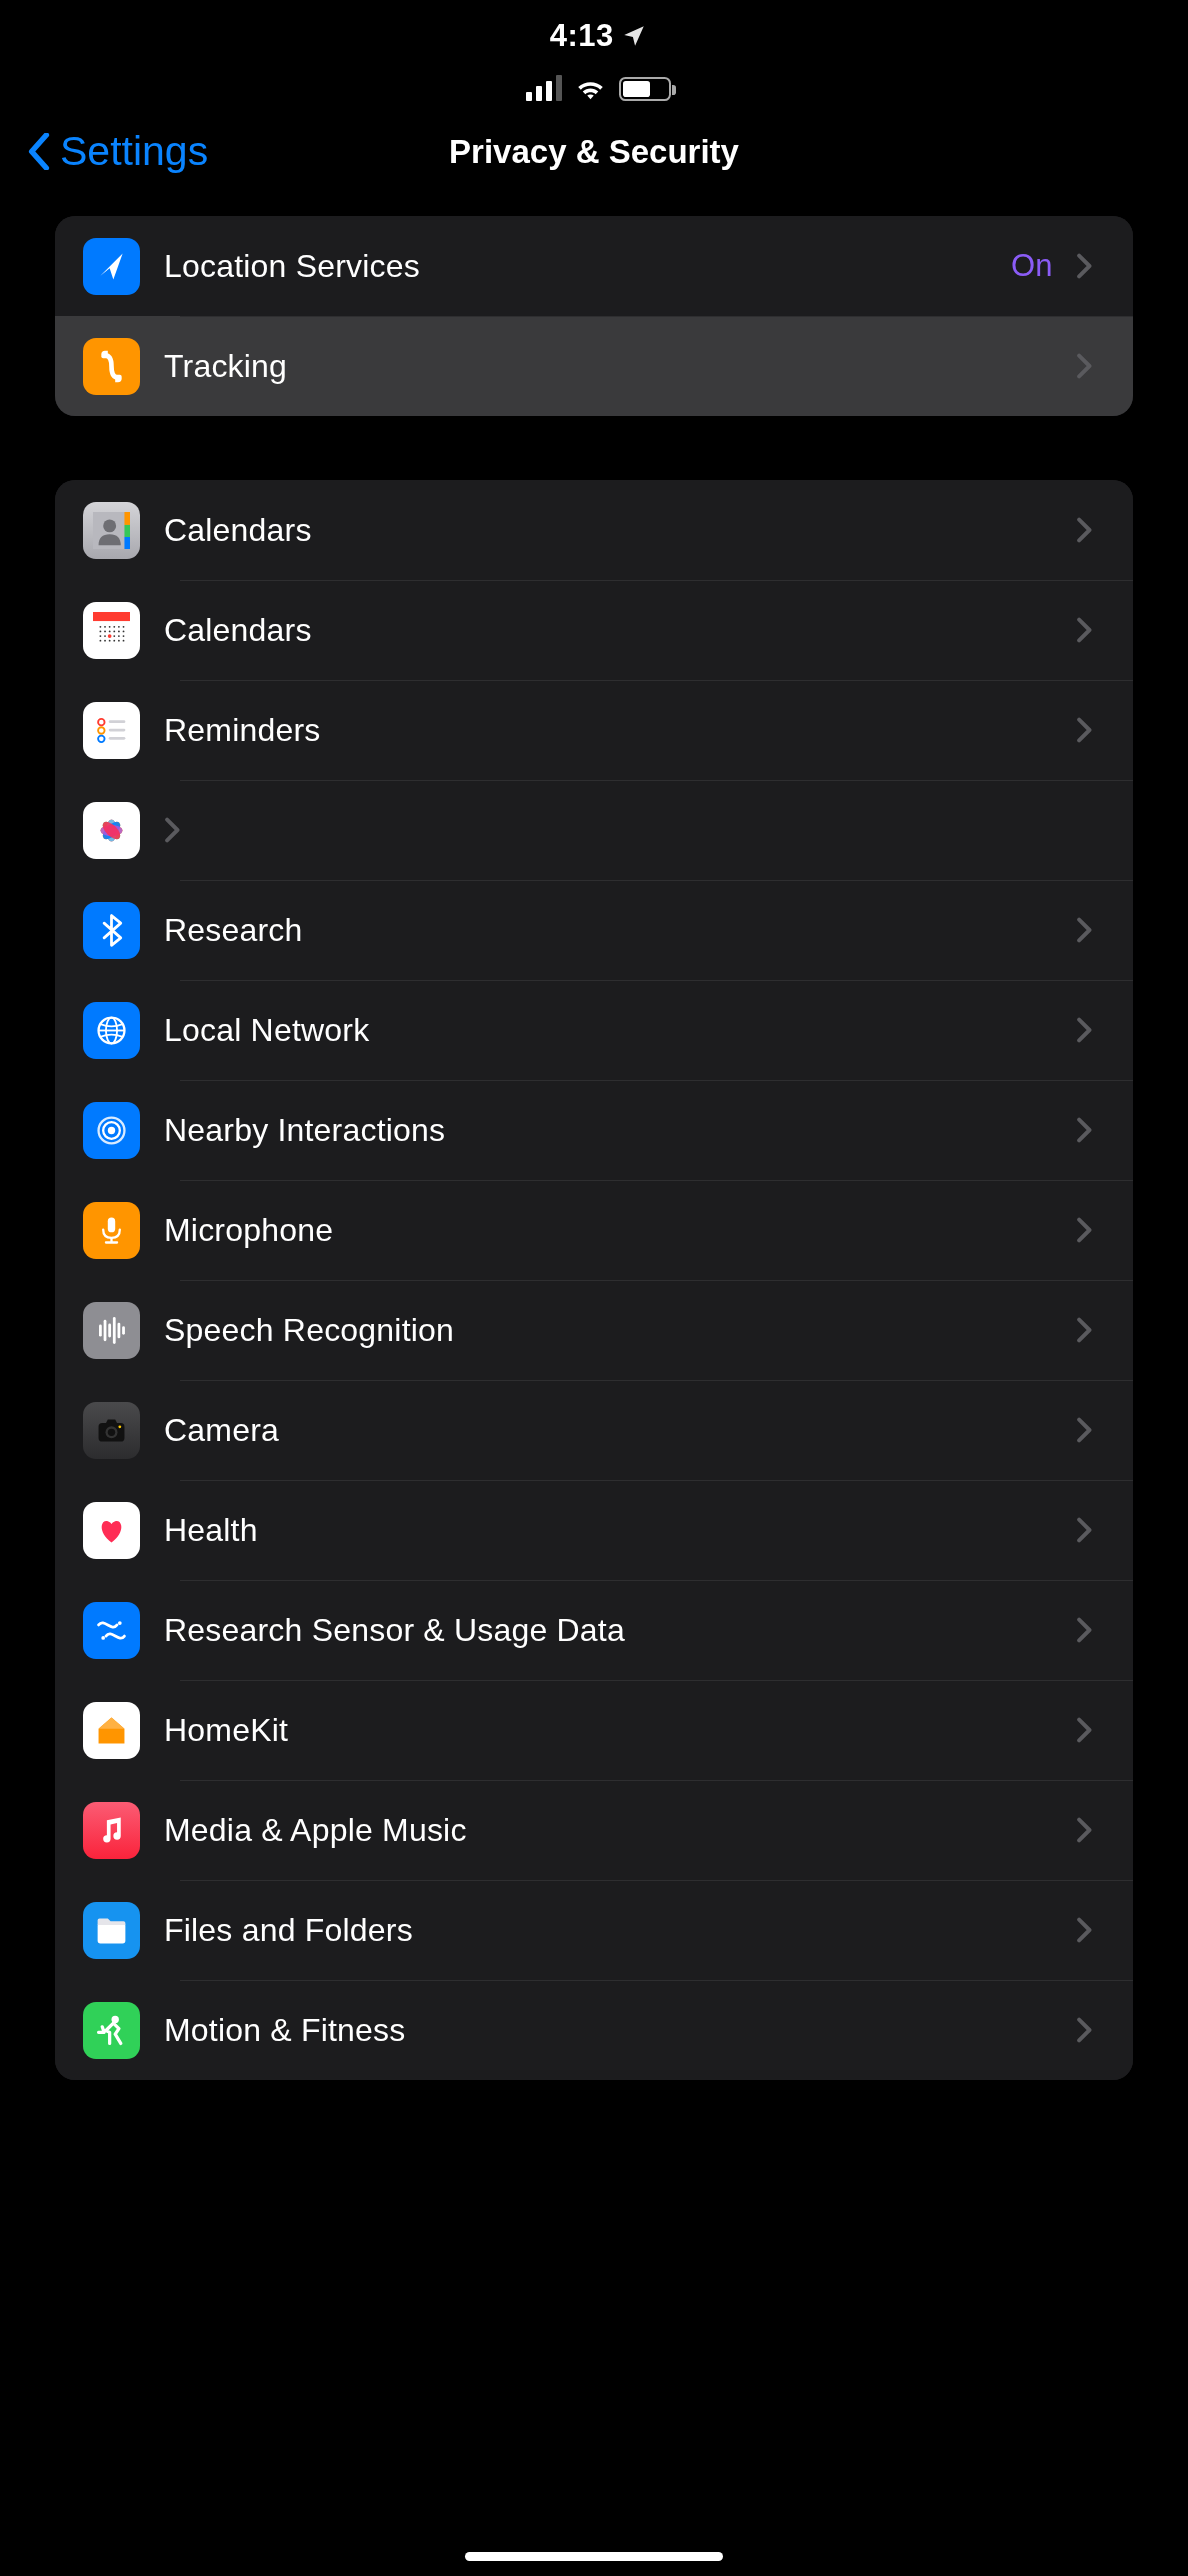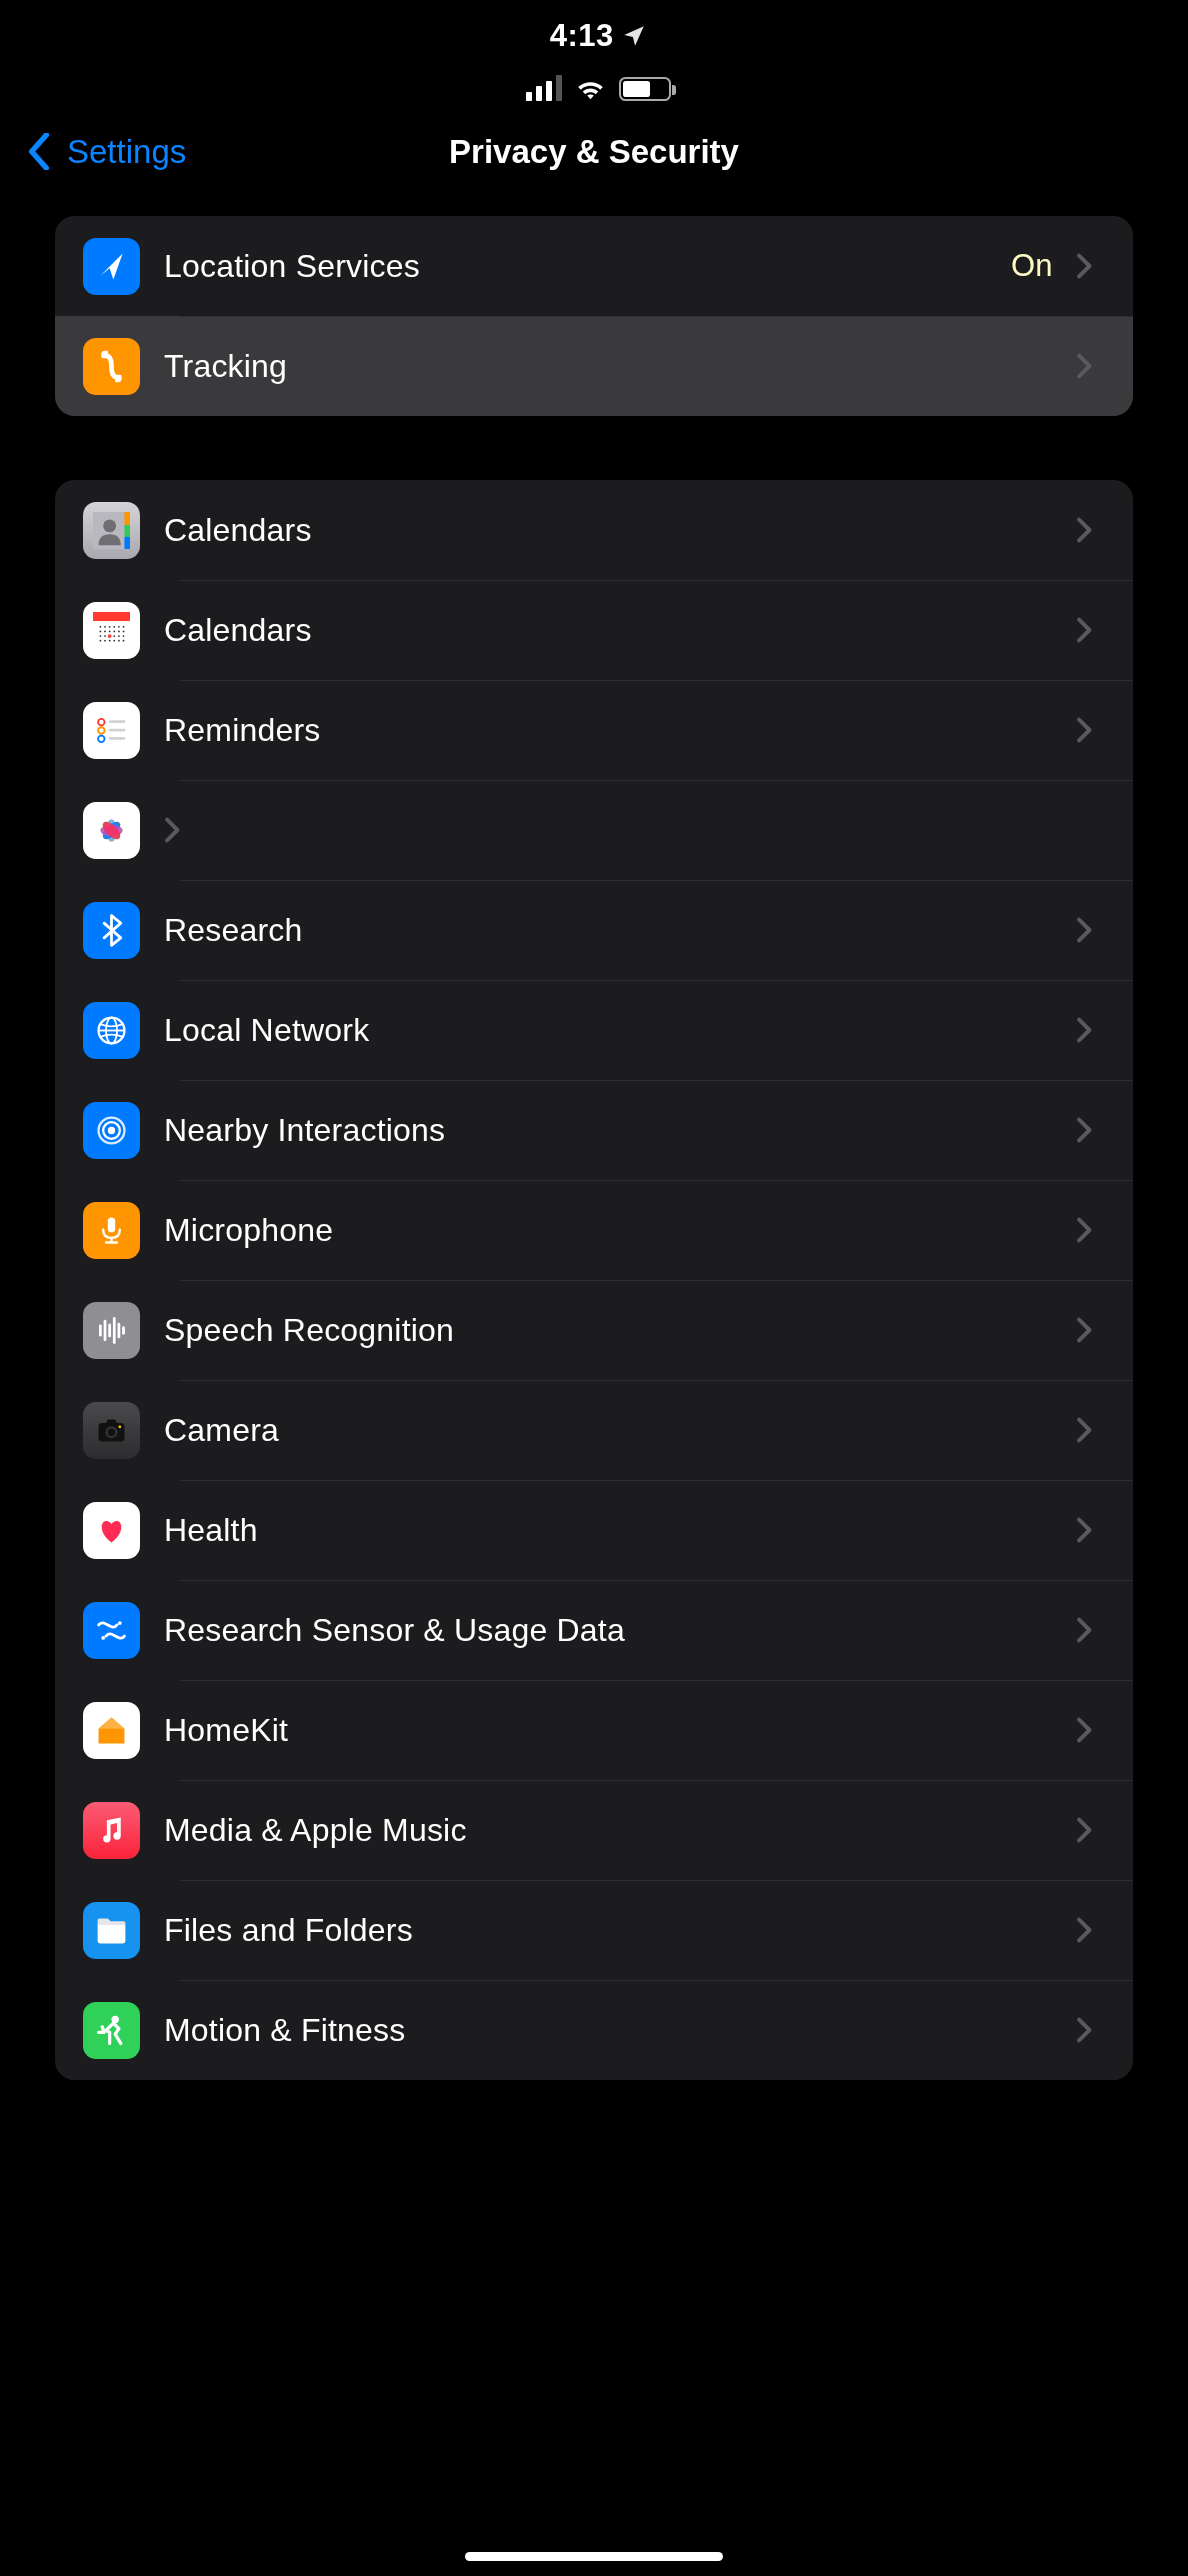--- a/index.html
+++ b/index.html
@@ -39,21 +39,21 @@
   .battery-fill { position:absolute; left:1.8px; top:1.8px; bottom:1.8px; width:55%; background:#fff; border-radius:2.8px;}
 
   
   .nav-bar {
     display: flex;
     align-items: center;
     height: 101px;
     position: relative;
     padding: 0 28px;
   }
-  .back-btn { display:flex; align-items:center; gap:17px; color:#0a84ff; font-size:33px; font-weight:400; }
+  .back-btn { display:flex; align-items:center; gap:10px; color:#0a84ff; font-size:41px; font-weight:400; }
   .back-chev { width: 22px; height: 37px; }
   .nav-title {
     position:absolute; left:50%; transform:translateX(-50%);
     font-size:33px; font-weight:600;
   }
 
   
   .group {
     margin: 14px 55px 64px 55px;
     border-radius: 20px;
@@ -81,21 +81,21 @@
     background:#2e2e30;
   }
   .app-icon {
     width: 57px; height:57px;
     border-radius: 13px;
     display:flex; align-items:center; justify-content:center;
     flex-shrink:0;
     overflow:hidden;
   }
   .row-label { font-size: 32px; font-weight:400; flex:1; color:#fff; letter-spacing:0.2px;}
-  .row-detail { font-size: 31px; color:#fef9c3; }
+  .row-detail { font-size: 31px; color:#8b5cf6; }
   .chev { width:16.6px; height:26px; flex-shrink:0; }
   .chev path { stroke:#5a5a5e; }
 
   
   .bg-blue { background:#007aff; }
   .bg-orange { background:#ff9500; }
   .bg-gray { background:#8e8e93; }
   .bg-white { background:#fff; }
   .bg-yellow-folder { background:#1693f0; }
   .bg-green { background:#30d158; }

